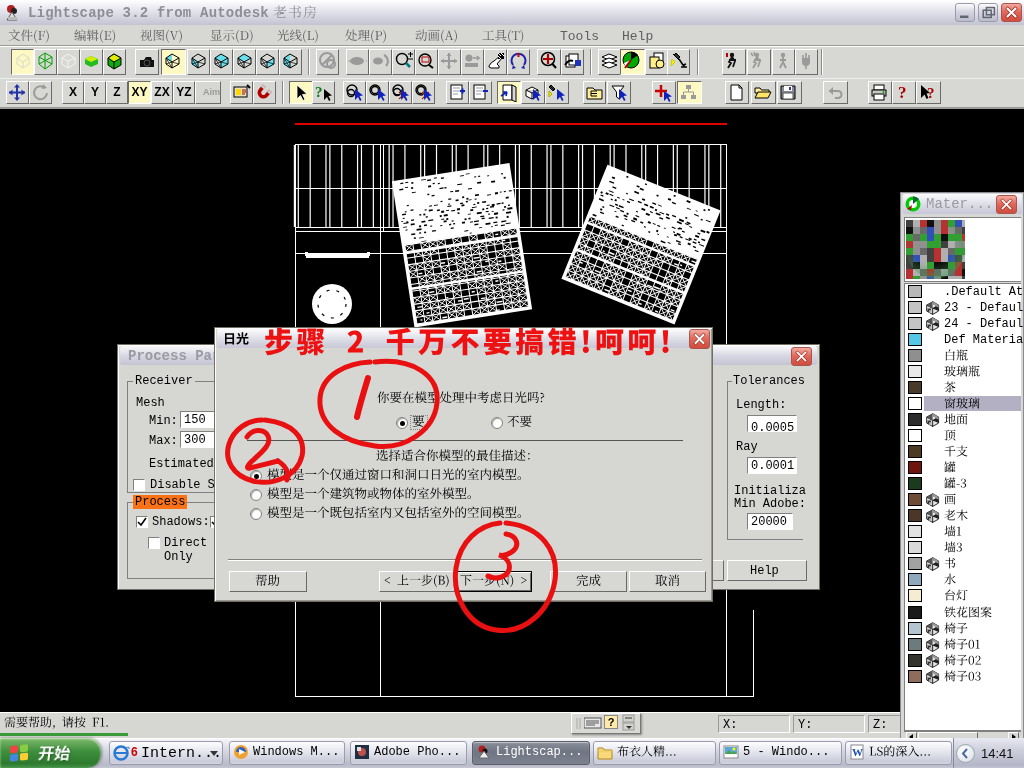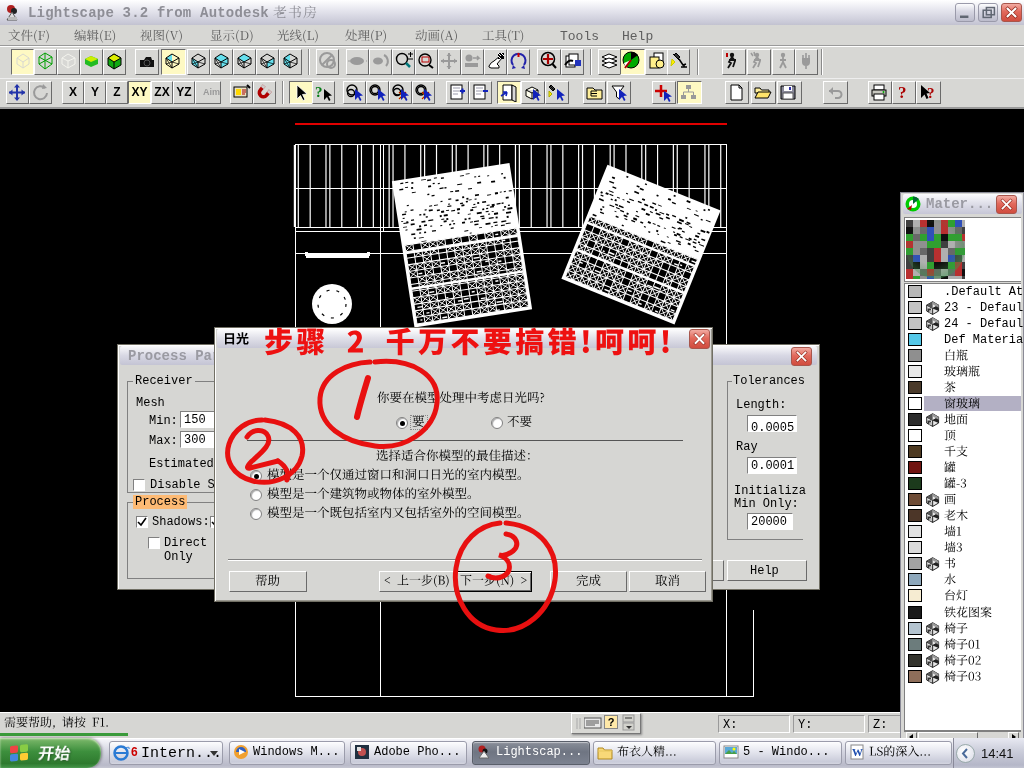--- a/index.html
+++ b/index.html
@@ -1138,21 +1138,21 @@
 <div class="abs mono" style="left:149px;top:414px;font-size:12px">Min:</div>
 <div class="abs sunk" style="left:180px;top:411px;width:38px;height:17px;"></div>
 <div class="abs mono" style="left:184px;top:413px;font-size:12px">150</div>
 <div class="abs mono" style="left:149px;top:434px;font-size:12px">Max:</div>
 <div class="abs sunk" style="left:180px;top:431px;width:38px;height:17px;"></div>
 <div class="abs mono" style="left:184px;top:433px;font-size:12px">300</div>
 <div class="abs mono" style="left:149px;top:457px;font-size:12px">Estimated M</div>
 <div class="abs sunk" style="left:133px;top:479px;width:12px;height:12px;"></div>
 <div class="abs mono" style="left:150px;top:478px;font-size:12px">Disable Sol</div>
 <div class="abs" style="left:127px;top:502px;width:200px;height:77px;border:1px solid #808080;border-right:none"></div>
-<div class="abs mono" style="left:133px;top:495px;font-size:12px;background:#fdba74;padding:0 2px">Process</div>
+<div class="abs mono" style="left:133px;top:495px;font-size:12px;background:#f97316;padding:0 2px">Process</div>
 <div class="abs sunk" style="left:136px;top:516px;width:12px;height:12px;"></div>
 <svg class="abs" style="left:136px;top:516px;" width="12" height="12">
     <path d="M2 6 l3 3 5 -7" stroke="#000" stroke-width="1.6" fill="none"></path>
   </svg>
 <div class="abs mono" style="left:152px;top:515px;font-size:12px">Shadows:</div>
 <div class="abs sunk" style="left:210px;top:516px;width:12px;height:12px;"></div>
 <svg class="abs" style="left:210px;top:516px;" width="12" height="12">
     <path d="M2 6 l3 3 5 -7" stroke="#000" stroke-width="1.6" fill="none"></path>
   </svg>
 <div class="abs sunk" style="left:148px;top:537px;width:12px;height:12px;"></div>
@@ -1160,21 +1160,21 @@
 <div class="abs mono" style="left:164px;top:550px;font-size:12px">Only</div>
 <div class="abs" style="left:727px;top:381px;width:76px;height:159px;border:1px solid #808080;border-right:none"></div>
 <div class="abs mono" style="left:732px;top:374px;font-size:12px;background:#d6d6d3;padding:0 1px">Tolerances</div>
 <div class="abs mono" style="left:736px;top:398px;font-size:12px">Length:</div>
 <div class="abs sunk" style="left:747px;top:415px;width:50px;height:17px;"></div>
 <div class="abs mono" style="left:751px;top:421px;font-size:12px">0.0005</div>
 <div class="abs mono" style="left:736px;top:440px;font-size:12px">Ray</div>
 <div class="abs sunk" style="left:747px;top:457px;width:50px;height:17px;"></div>
 <div class="abs mono" style="left:751px;top:459px;font-size:12px">0.0001</div>
 <div class="abs mono" style="left:734px;top:484px;font-size:12px">Initializa</div>
-<div class="abs mono" style="left:734px;top:497px;font-size:12px">Min Only:</div>
+<div class="abs mono" style="left:734px;top:497px;font-size:12px">Min Adobe:</div>
 <div class="abs sunk" style="left:747px;top:513px;width:46px;height:17px;"></div>
 <div class="abs mono" style="left:751px;top:515px;font-size:12px">20000</div>
 <div class="abs btn" style="left:700px;top:560px;width:24px;height:21px;"></div>
 <div class="abs btn" style="left:727px;top:560px;width:80px;height:21px;"></div>
 <div class="abs mono" style="left:750px;top:564px;font-size:12px">Help</div>
 <div class="abs" style="left:214px;top:327px;width:499px;height:275px;background:#d6d6d3;border:1px solid #716f64;box-shadow:inset 1px 1px 0 #fff,inset -1px -1px 0 #9a9890"></div>
 <div class="abs" style="left:217px;top:329px;width:493px;height:19px;background:linear-gradient(#fdfdfe,#e2e2ea 45%,#c8c8d6);border-radius:2px"></div>
 <svg class="abs " style="left:223px;top:332px;" width="28" height="17">
     <g fill="#000" transform="translate(0,11.4) scale(0.01300,-0.01300)">
       <use href="#b65e5" x="0"></use>
@@ -1426,21 +1426,21 @@
     <path d="M4 12 l3 3 3 -3" fill="#333"></path>
   </svg>
 <div class="abs" style="left:900px;top:192px;width:124px;height:551px;background:#d7d7d4;border:1px solid #8a8a96"></div>
 <div class="abs" style="left:903px;top:194px;width:119px;height:20px;background:linear-gradient(#fbfbfd,#e0e0ea 45%,#c6c6d6);border-radius:2px"></div>
 <svg class="abs" style="left:905px;top:196px;" width="16" height="16">
     <circle cx="8" cy="8" r="7.5" fill="#0c0"></circle>
     <circle cx="8" cy="8" r="4" fill="#fff"></circle>
     <path d="M8 8 L14 3 A7.5 7.5 0 0 0 8 0.5 Z" fill="#063"></path>
     <path d="M2 13 l5 -4 -1 5 Z" fill="#b00"></path>
   </svg>
-<div class="abs mono" style="left:926px;top:196px;font-size:14px;font-weight:bold;color:#9a9aa2">Mater...</div>
+<div class="abs mono" style="left:926px;top:196px;font-size:14px;font-weight:normal;color:#9a9aa2">Mater...</div>
 <div class="abs" style="left:996px;top:195px;width:21px;height:19px;background:linear-gradient(#f2aba2,#e2695c 45%,#d04c3e);border:1px solid #a8564c;border-radius:3px"></div>
 <svg class="abs" style="left:996px;top:195px;" width="21" height="19">
     <line x1="5.46" y1="4.56" x2="15.54" y2="14.44" stroke="#8a2418" stroke-width="2.8899999999999997"></line>
     <line x1="15.54" y1="4.56" x2="5.46" y2="14.44" stroke="#8a2418" stroke-width="2.8899999999999997"></line>
     <line x1="5.880000000000001" y1="4.94" x2="15.12" y2="14.06" stroke="#fff" stroke-width="1.87"></line>
     <line x1="15.12" y1="4.94" x2="5.880000000000001" y2="14.06" stroke="#fff" stroke-width="1.87"></line>
   </svg>
 <div class="abs" style="left:904px;top:217px;width:117px;height:65px;background:#fff;border:1px solid #808080;border-right:none"></div>
 <svg class="abs" style="left:906px;top:220px;" width="59" height="59">
     <rect x="0" y="0" width="7" height="7" fill="#404040"></rect>

